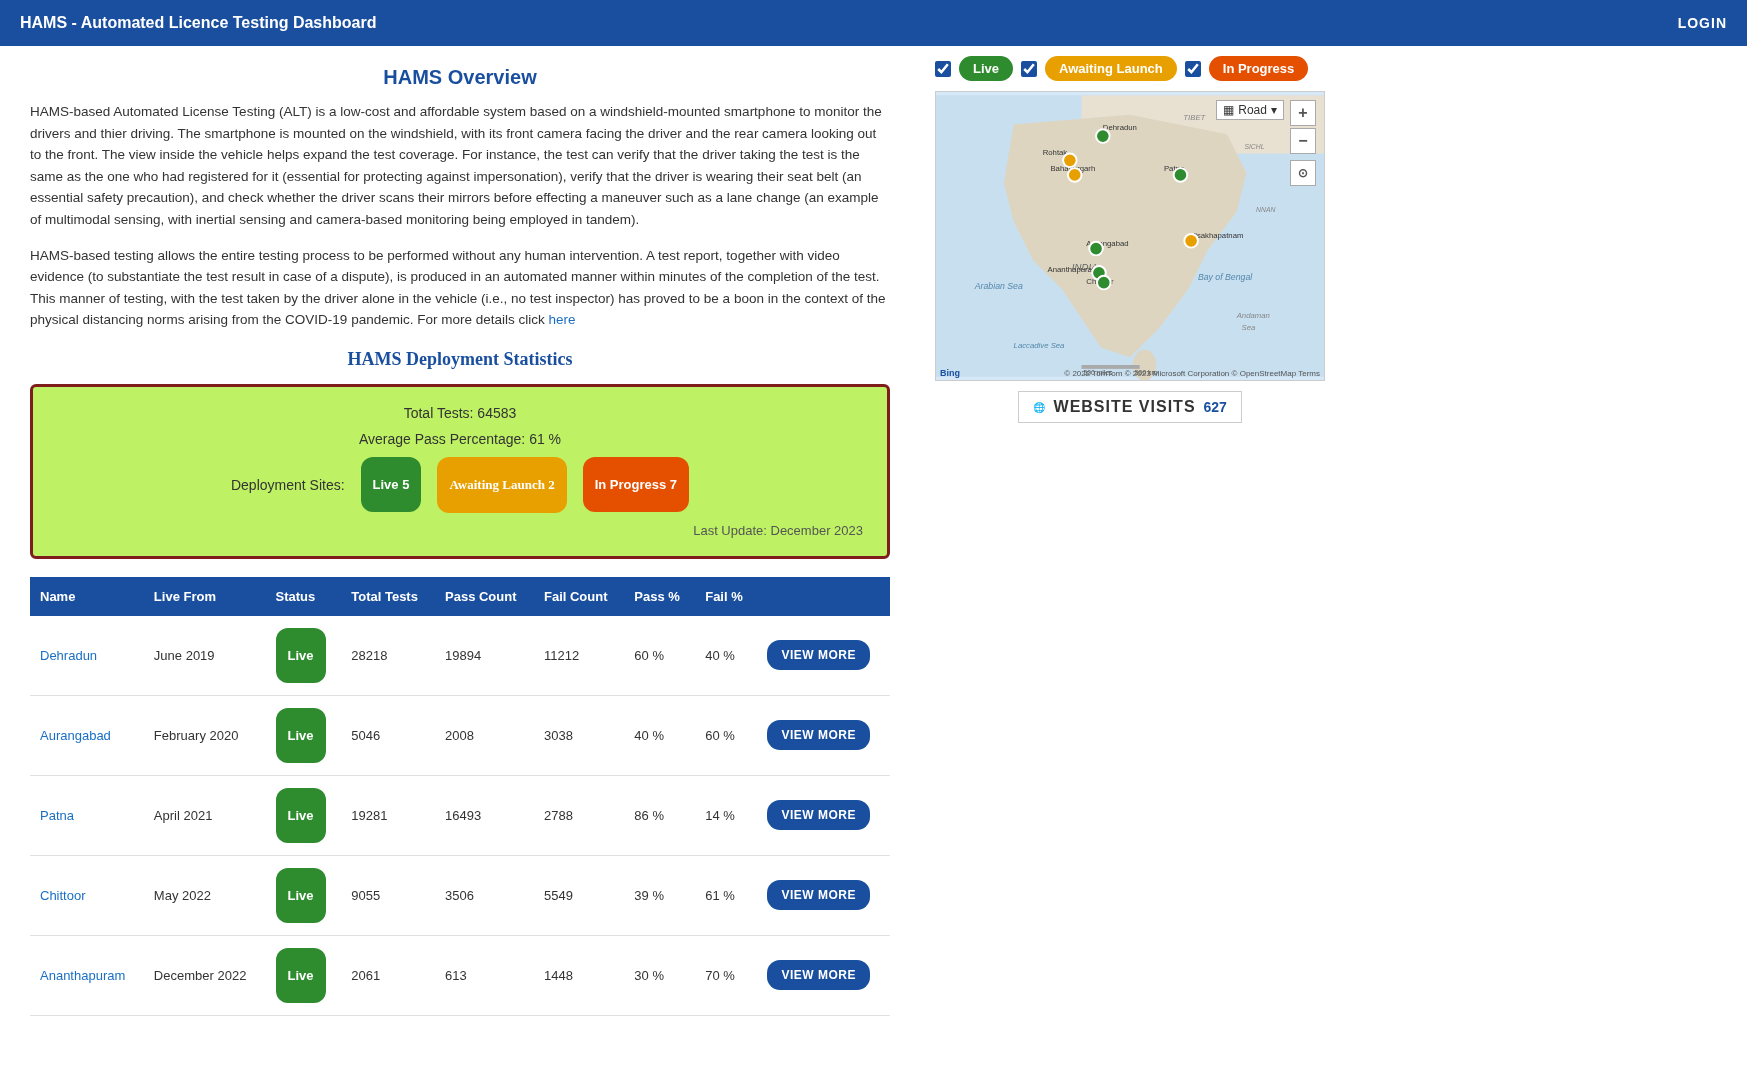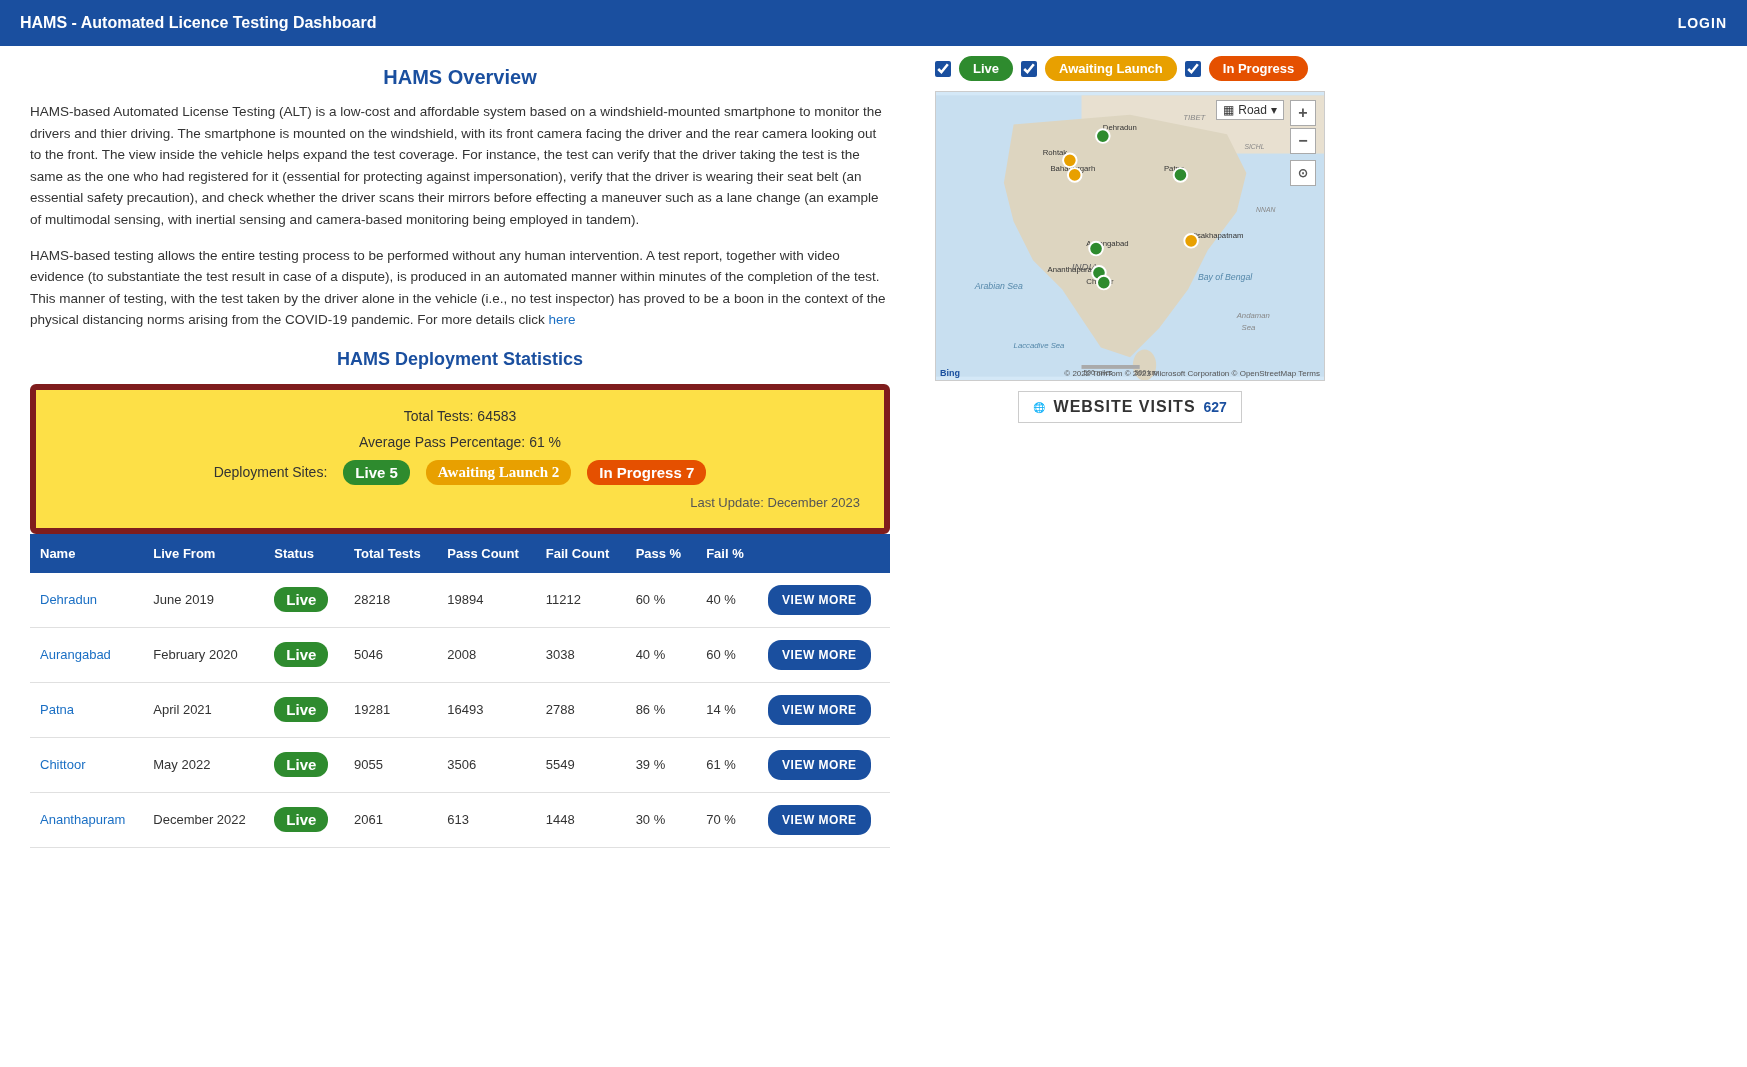--- a/index.html
+++ b/index.html
@@ -33,37 +33,39 @@
     .overview-text { font-size: 13.5px; line-height: 1.6; color: #333; margin-bottom: 14px; }
     .overview-link { color: #1a6fc4; text-decoration: none; }
 
     
     .stats-title {
       text-align: center;
       color: #1a4f9f;
       font-size: 18px;
       font-weight: bold;
       margin: 18px 0 14px;
+      font-family: Liberation Serif, serif;
     }
     .stats-box {
-      border: 6px solid #7f1d1d;
-      background: #fde047;
+      border: 3px solid #7f1d1d;
+      background: #bef264;
       border-radius: 6px;
       padding: 18px 24px;
+      margin-bottom: 18px;
     }
     .stats-row { text-align: center; margin-bottom: 10px; font-size: 14px; }
     .stats-row.sites-row { display: flex; align-items: center; justify-content: center; gap: 16px; flex-wrap: wrap; }
     .last-update { text-align: right; font-size: 13px; color: #555; margin-top: 10px; }
 
     
     .badge {
       display: inline-block;
-      padding: 4px 12px;
+      padding: 20px 12px;
       border-radius: 12px;
-      font-size: 15px;
+      font-size: 13px;
       font-weight: bold;
       color: #fff;
     }
     .badge-live { background: #2e8b2e; }
     .badge-awaiting { background: #e8a000; font-family: Liberation Serif, serif; }
     .badge-inprogress { background: #e55000; }
 
     
     .data-table { width: 100%; border-collapse: collapse; }
     .data-table thead tr { background: #1a4f9f; color: #fff; }

